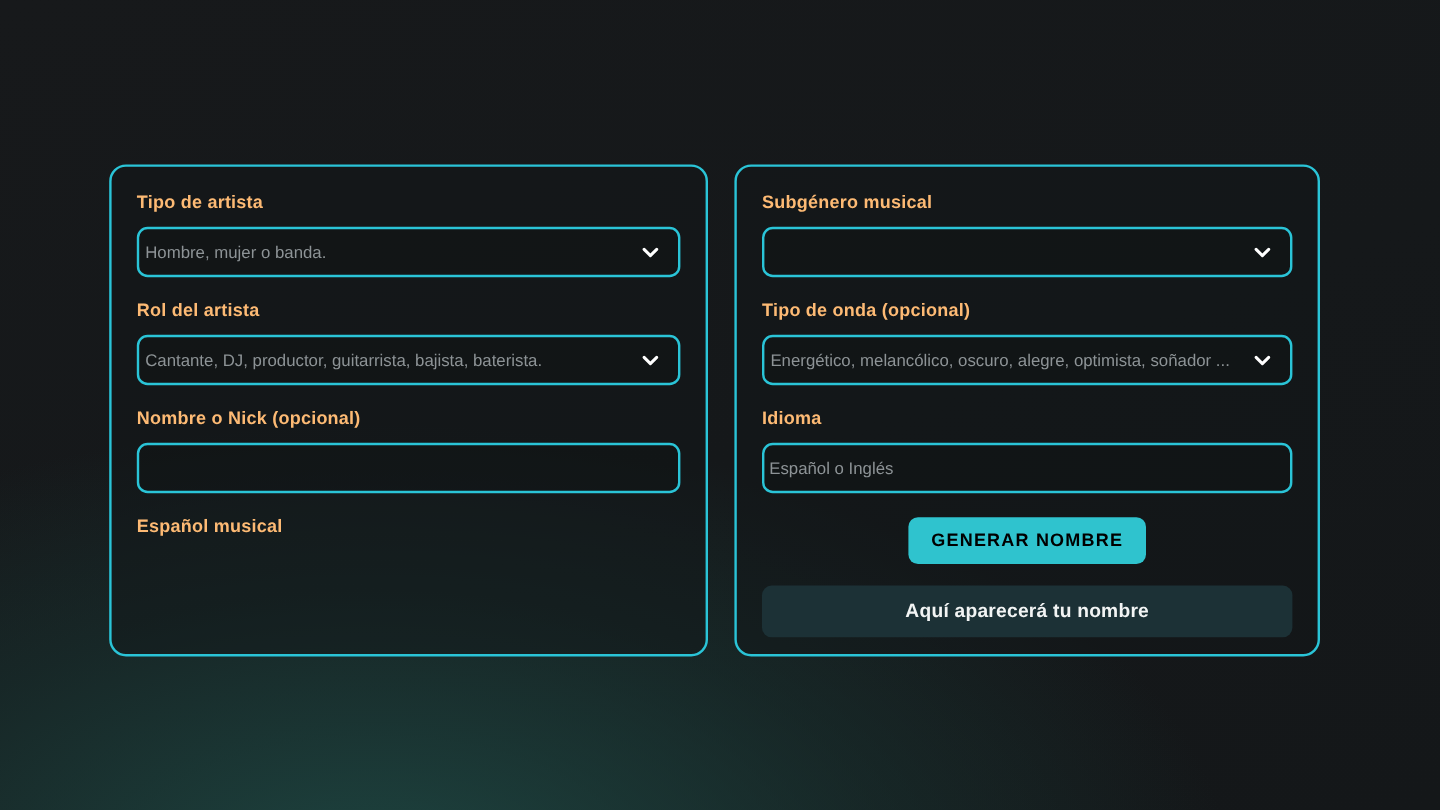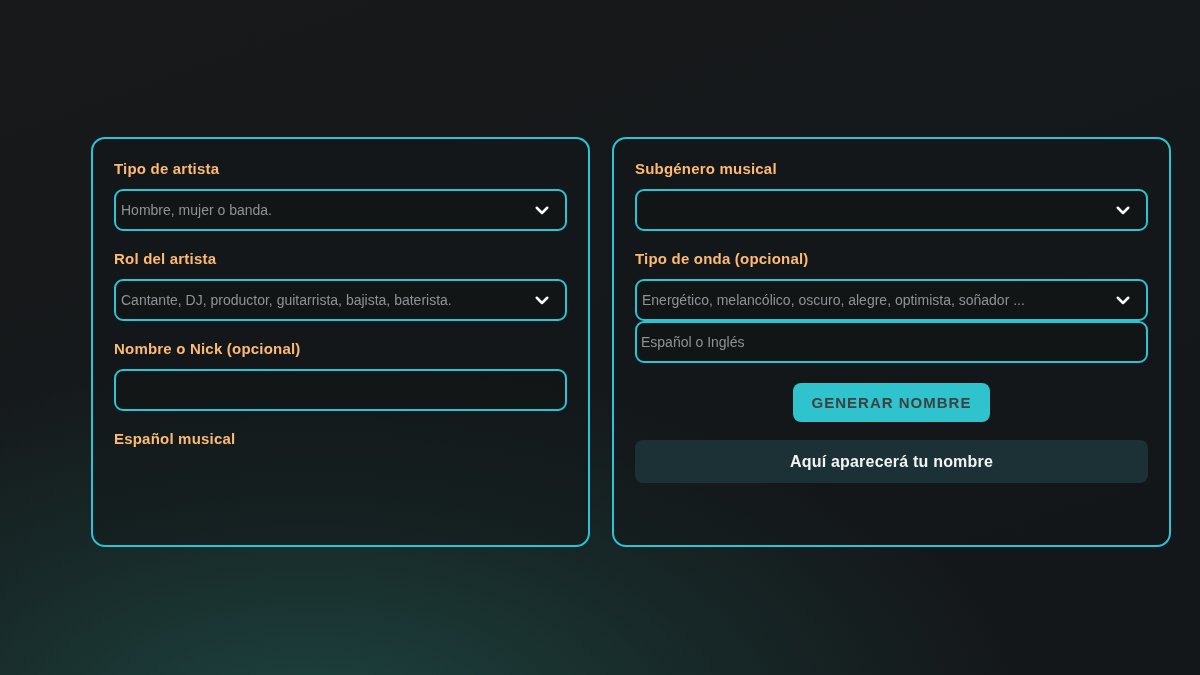--- a/index.html
+++ b/index.html
@@ -18,21 +18,21 @@
   .panel {
     position: absolute;
     top: 137px;
     height: 410px;
     border: 2px solid var(--accent, #2ac4d7);
     border-radius: 14px;
     background: rgba(18,22,24,0.45);
     padding: 20px 21px 0 21px;
   }
   .panel-left  { left: 91px;  width: 499px; }
-  .panel-right { left: 612px; width: 559px; }
+  .panel-right { left: 612px; width: 488px; }
 
   .field-label {
     display: block;
     color: #fdba74;
     font-size: 15px;
     font-weight: 700;
     line-height: 20px;
     letter-spacing: 0.2px;
     margin-bottom: 10px;
   }
@@ -70,21 +70,21 @@
     font-family: "Liberation Sans", "DejaVu Sans", sans-serif;
     padding: 0 4px;
     outline: none;
   }
   .text-input::placeholder { color: #8d9396; opacity: 1; }
 
   .btn-row { display: flex; justify-content: center; margin-top: 20px; }
   .generate-btn {
     border: none;
     background: var(--button-bg, #2fc3ce);
-    color: #404040;
+    color: #000000;
     font-family: "Liberation Sans", "DejaVu Sans", sans-serif;
     font-size: 15px;
     font-weight: 700;
     letter-spacing: 1px;
     padding: 11px 19px;
     border-radius: 8px;
     cursor: pointer;
   }
   .result-box {
     margin-top: 18px;
@@ -147,20 +147,21 @@
   <label class="field-label gap">Tipo de onda (opcional)</label>
   <div class="select-box">
     <span class="select-placeholder">Energético, melancólico, oscuro, alegre, optimista, soñador ...</span>
     <span class="chevron">
       <svg width="18" height="18" viewBox="0 0 24 24">
           <path d="M5 9l7 7 7-7" fill="none" stroke="#ffffff" stroke-width="3.4" stroke-linecap="round" stroke-linejoin="round"></path>
         </svg>
     </span>
   </div>
 
+  <label class="field-label gap">Idioma</label>
   <input class="text-input" type="text" placeholder="Español o Inglés" style="">
 
   <div class="btn-row">
     <button class="generate-btn">GENERAR NOMBRE</button>
   </div>
 
   <div class="result-box">Aquí aparecerá tu nombre</div>
 
 </section>
 

